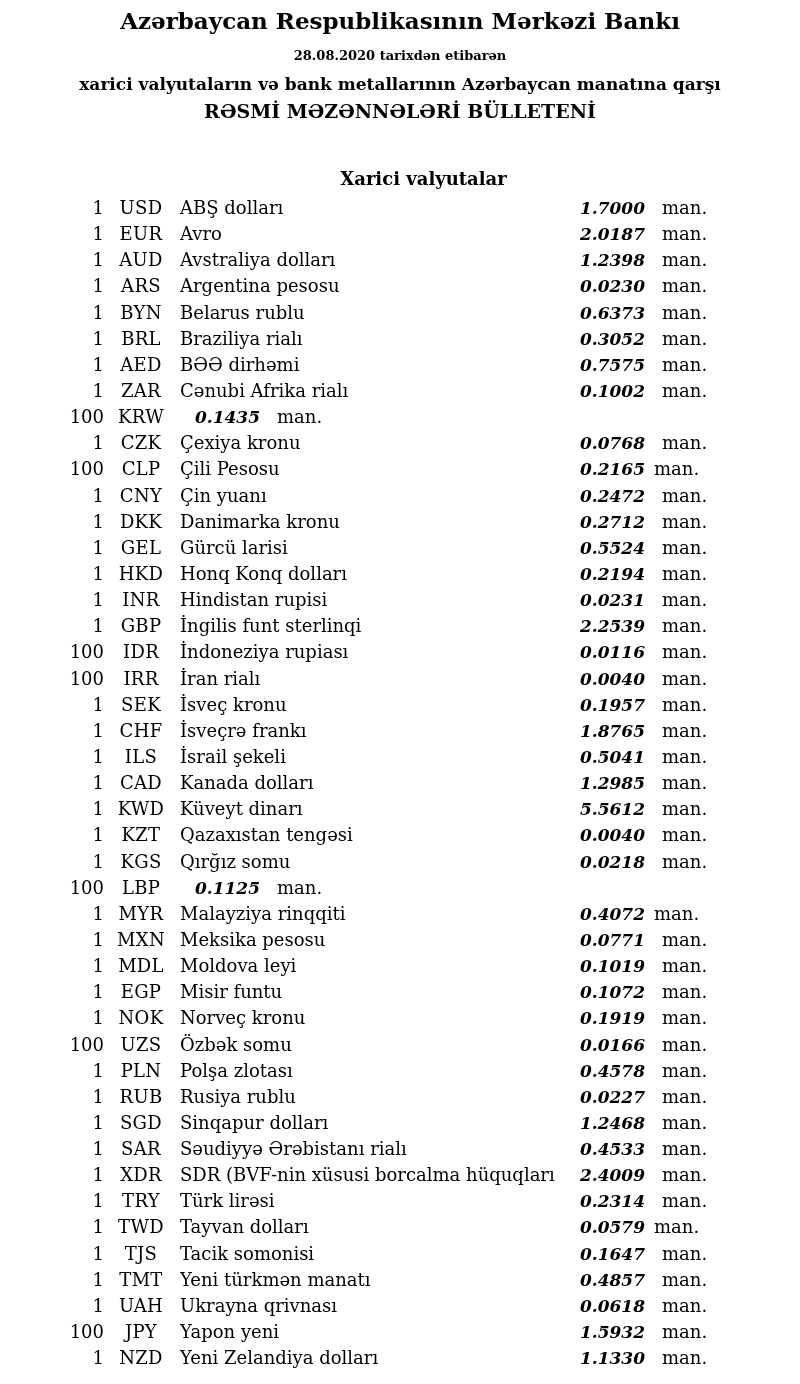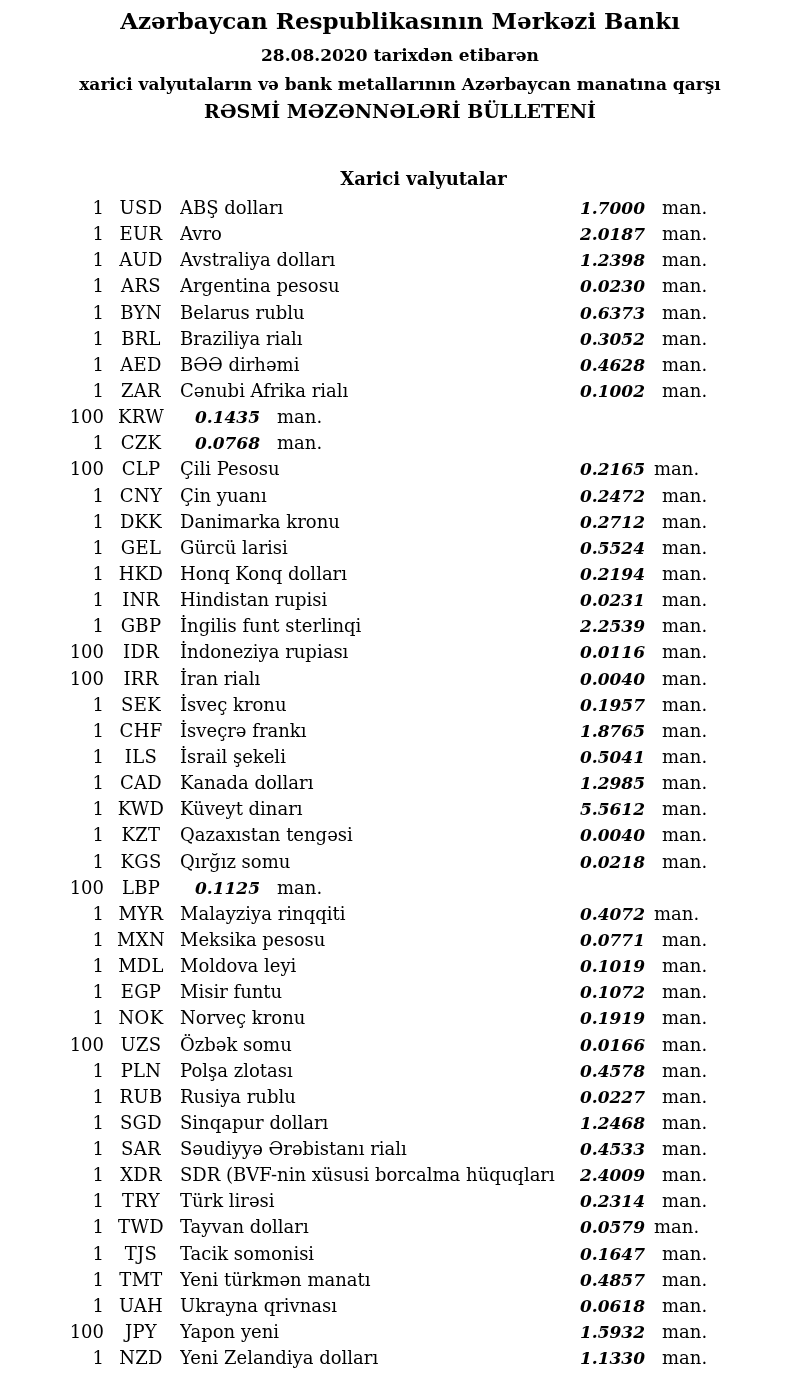--- a/index.html
+++ b/index.html
@@ -21,21 +21,21 @@
   }
   .doc-header { text-align: center; }
   .doc-title {
     margin: 0;
     font-size: 23px;
     font-weight: 700;
     line-height: 30px;
   }
   .doc-date-line {
     margin-top: 9px;
-    font-size: 17px;
+    font-size: 13px;
     font-weight: 700;
     line-height: 21px;
   }
   .doc-subject-line {
     margin-top: 8px;
     font-size: 17px;
     font-weight: 700;
     line-height: 21px;
   }
   .doc-bulletin-line {
@@ -152,39 +152,40 @@
       <span class="cell-qty">1</span>
       <span class="cell-code">BRL</span>
       <span class="cell-name">Braziliya rialı</span>
       <span class="cell-rate">0.3052</span>
       <span class="cell-unit">man.</span>
     </div>
       <div class="row">
       <span class="cell-qty">1</span>
       <span class="cell-code">AED</span>
       <span class="cell-name">BƏƏ dirhəmi</span>
-      <span class="cell-rate">0.4628</span>
+      <span class="cell-rate">0.7575</span>
       <span class="cell-unit">man.</span>
     </div>
       <div class="row">
       <span class="cell-qty">1</span>
       <span class="cell-code">ZAR</span>
       <span class="cell-name">Cənubi Afrika rialı</span>
       <span class="cell-rate">0.1002</span>
       <span class="cell-unit">man.</span>
     </div>
       <div class="row">
       <span class="cell-qty">100</span>
       <span class="cell-code">KRW</span>
       <span class="cell-rate">0.1435</span>
       <span class="cell-unit">man.</span>
     </div>
       <div class="row">
       <span class="cell-qty">1</span>
       <span class="cell-code">CZK</span>
+      <span class="cell-name">Çexiya kronu</span>
       <span class="cell-rate">0.0768</span>
       <span class="cell-unit">man.</span>
     </div>
       <div class="row tight">
       <span class="cell-qty">100</span>
       <span class="cell-code">CLP</span>
       <span class="cell-name">Çili Pesosu</span>
       <span class="cell-rate">0.2165</span>
       <span class="cell-unit">man.</span>
     </div>

